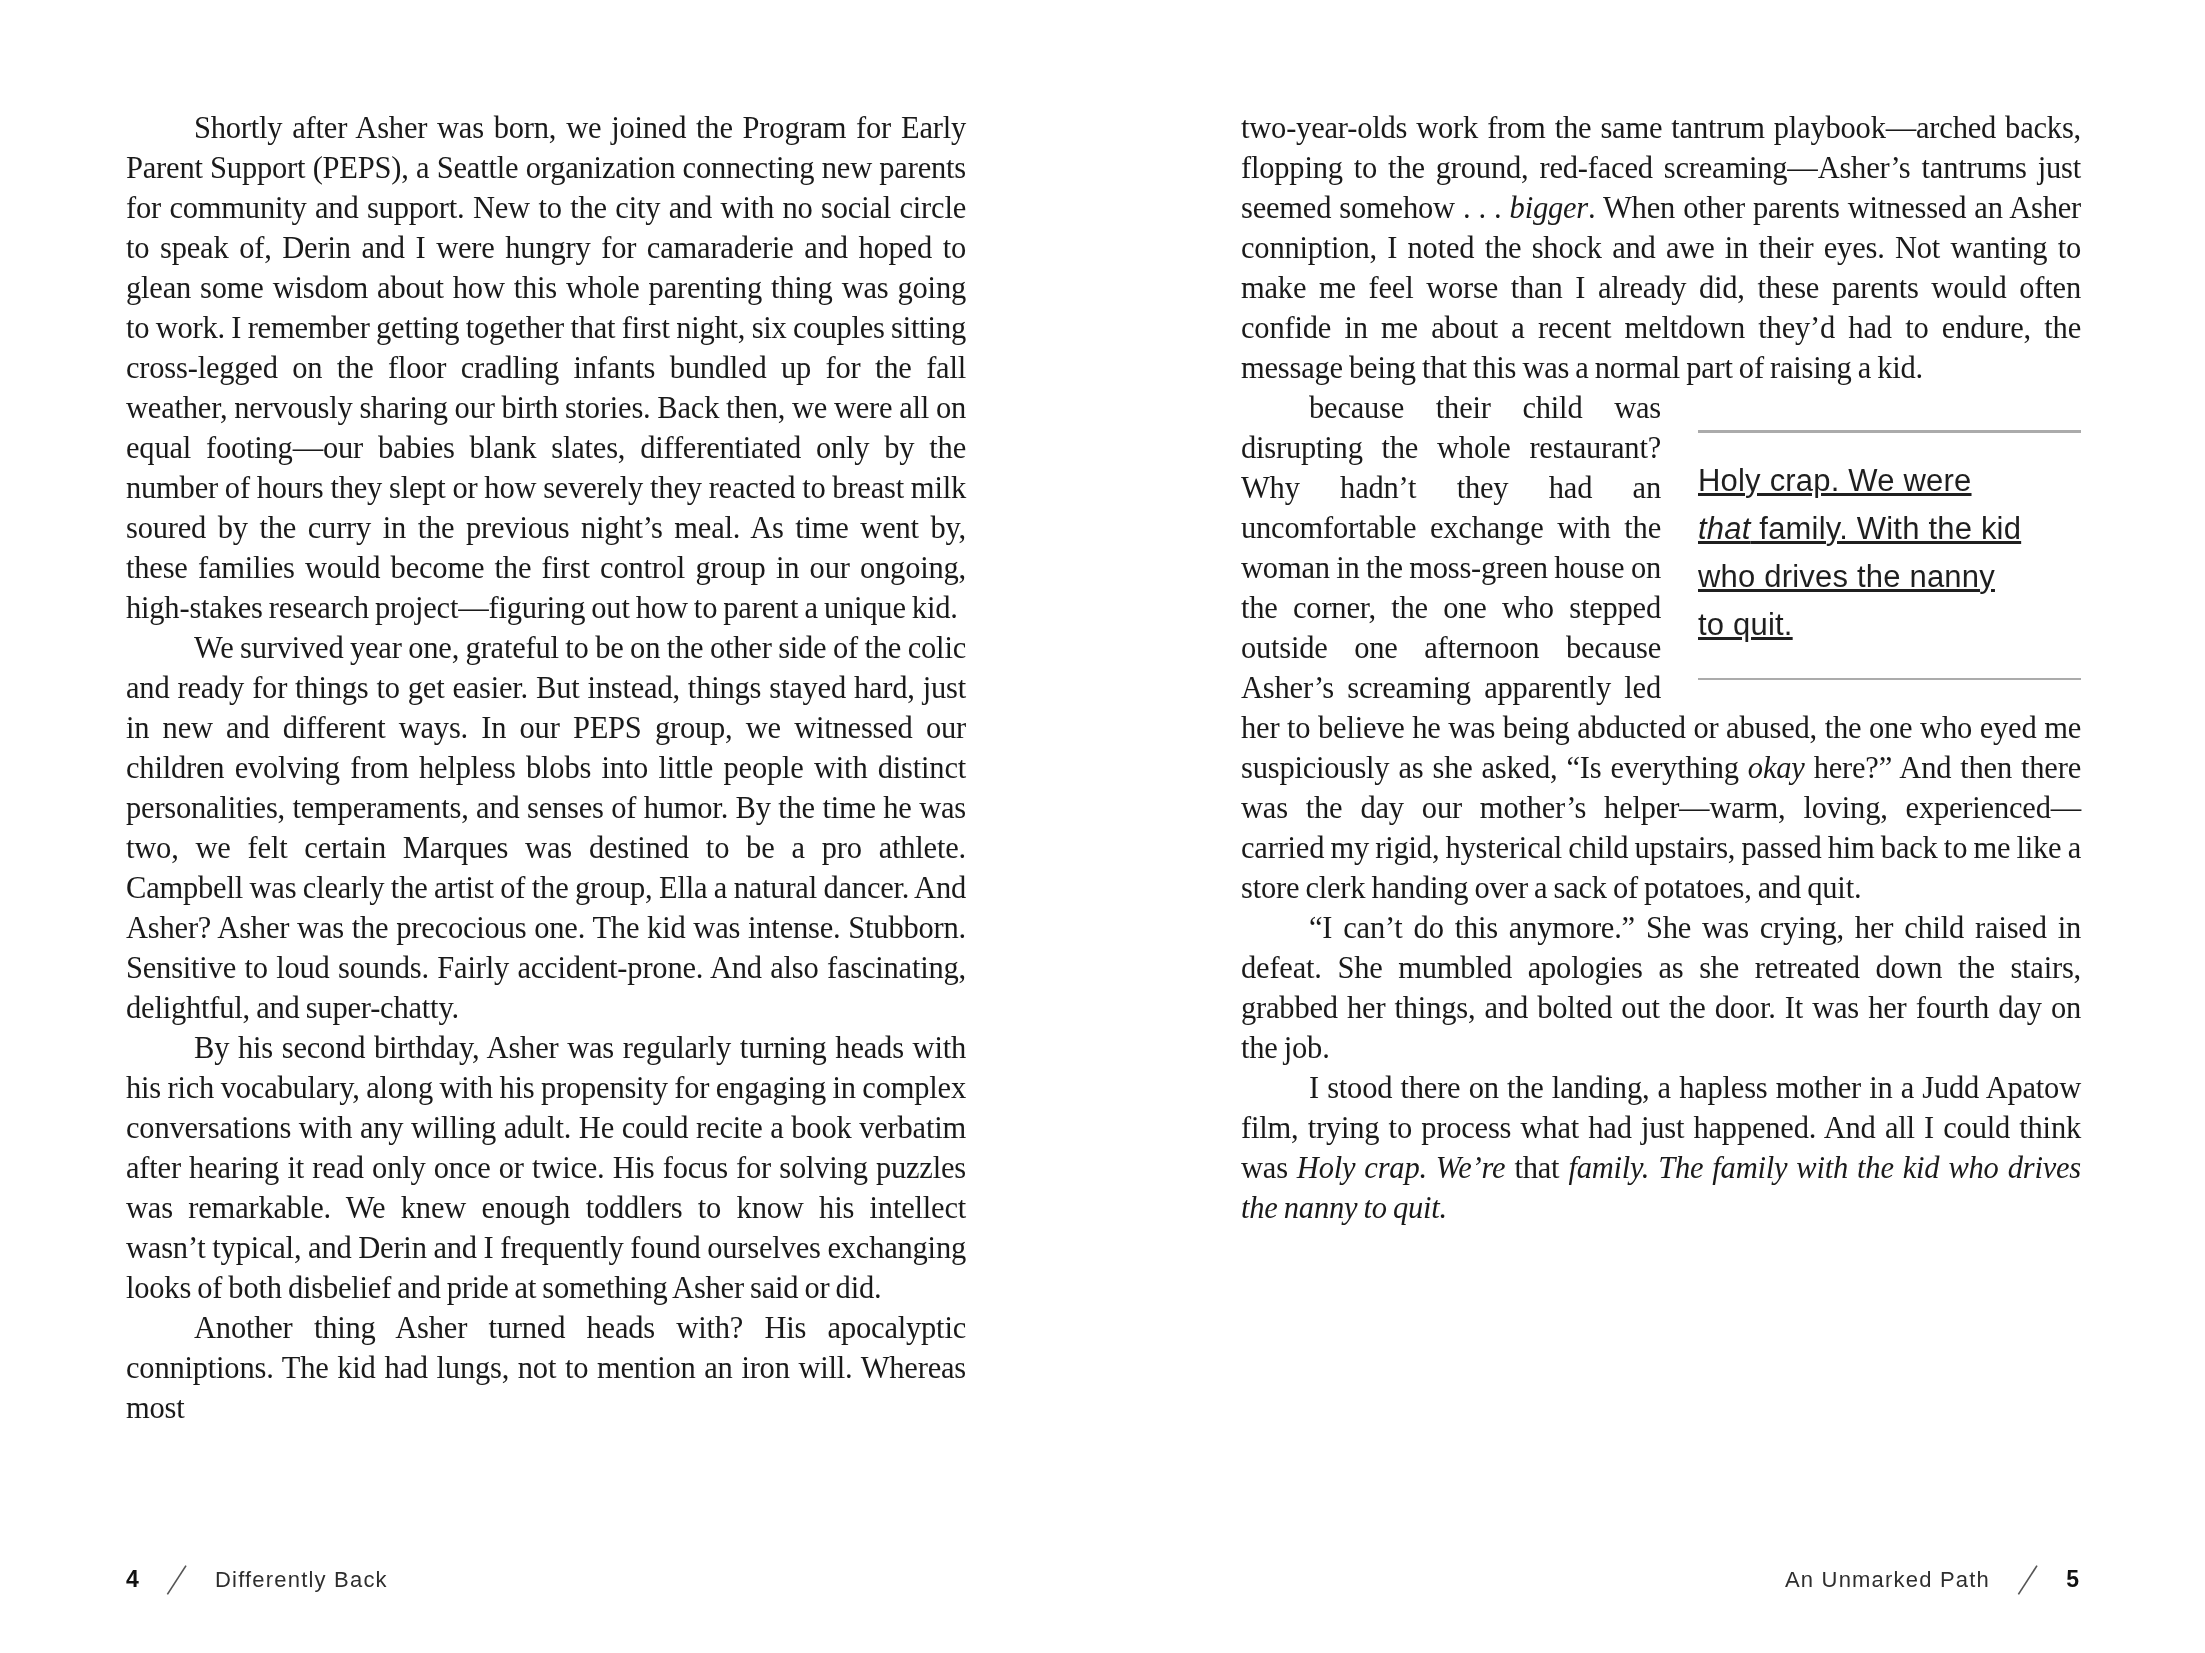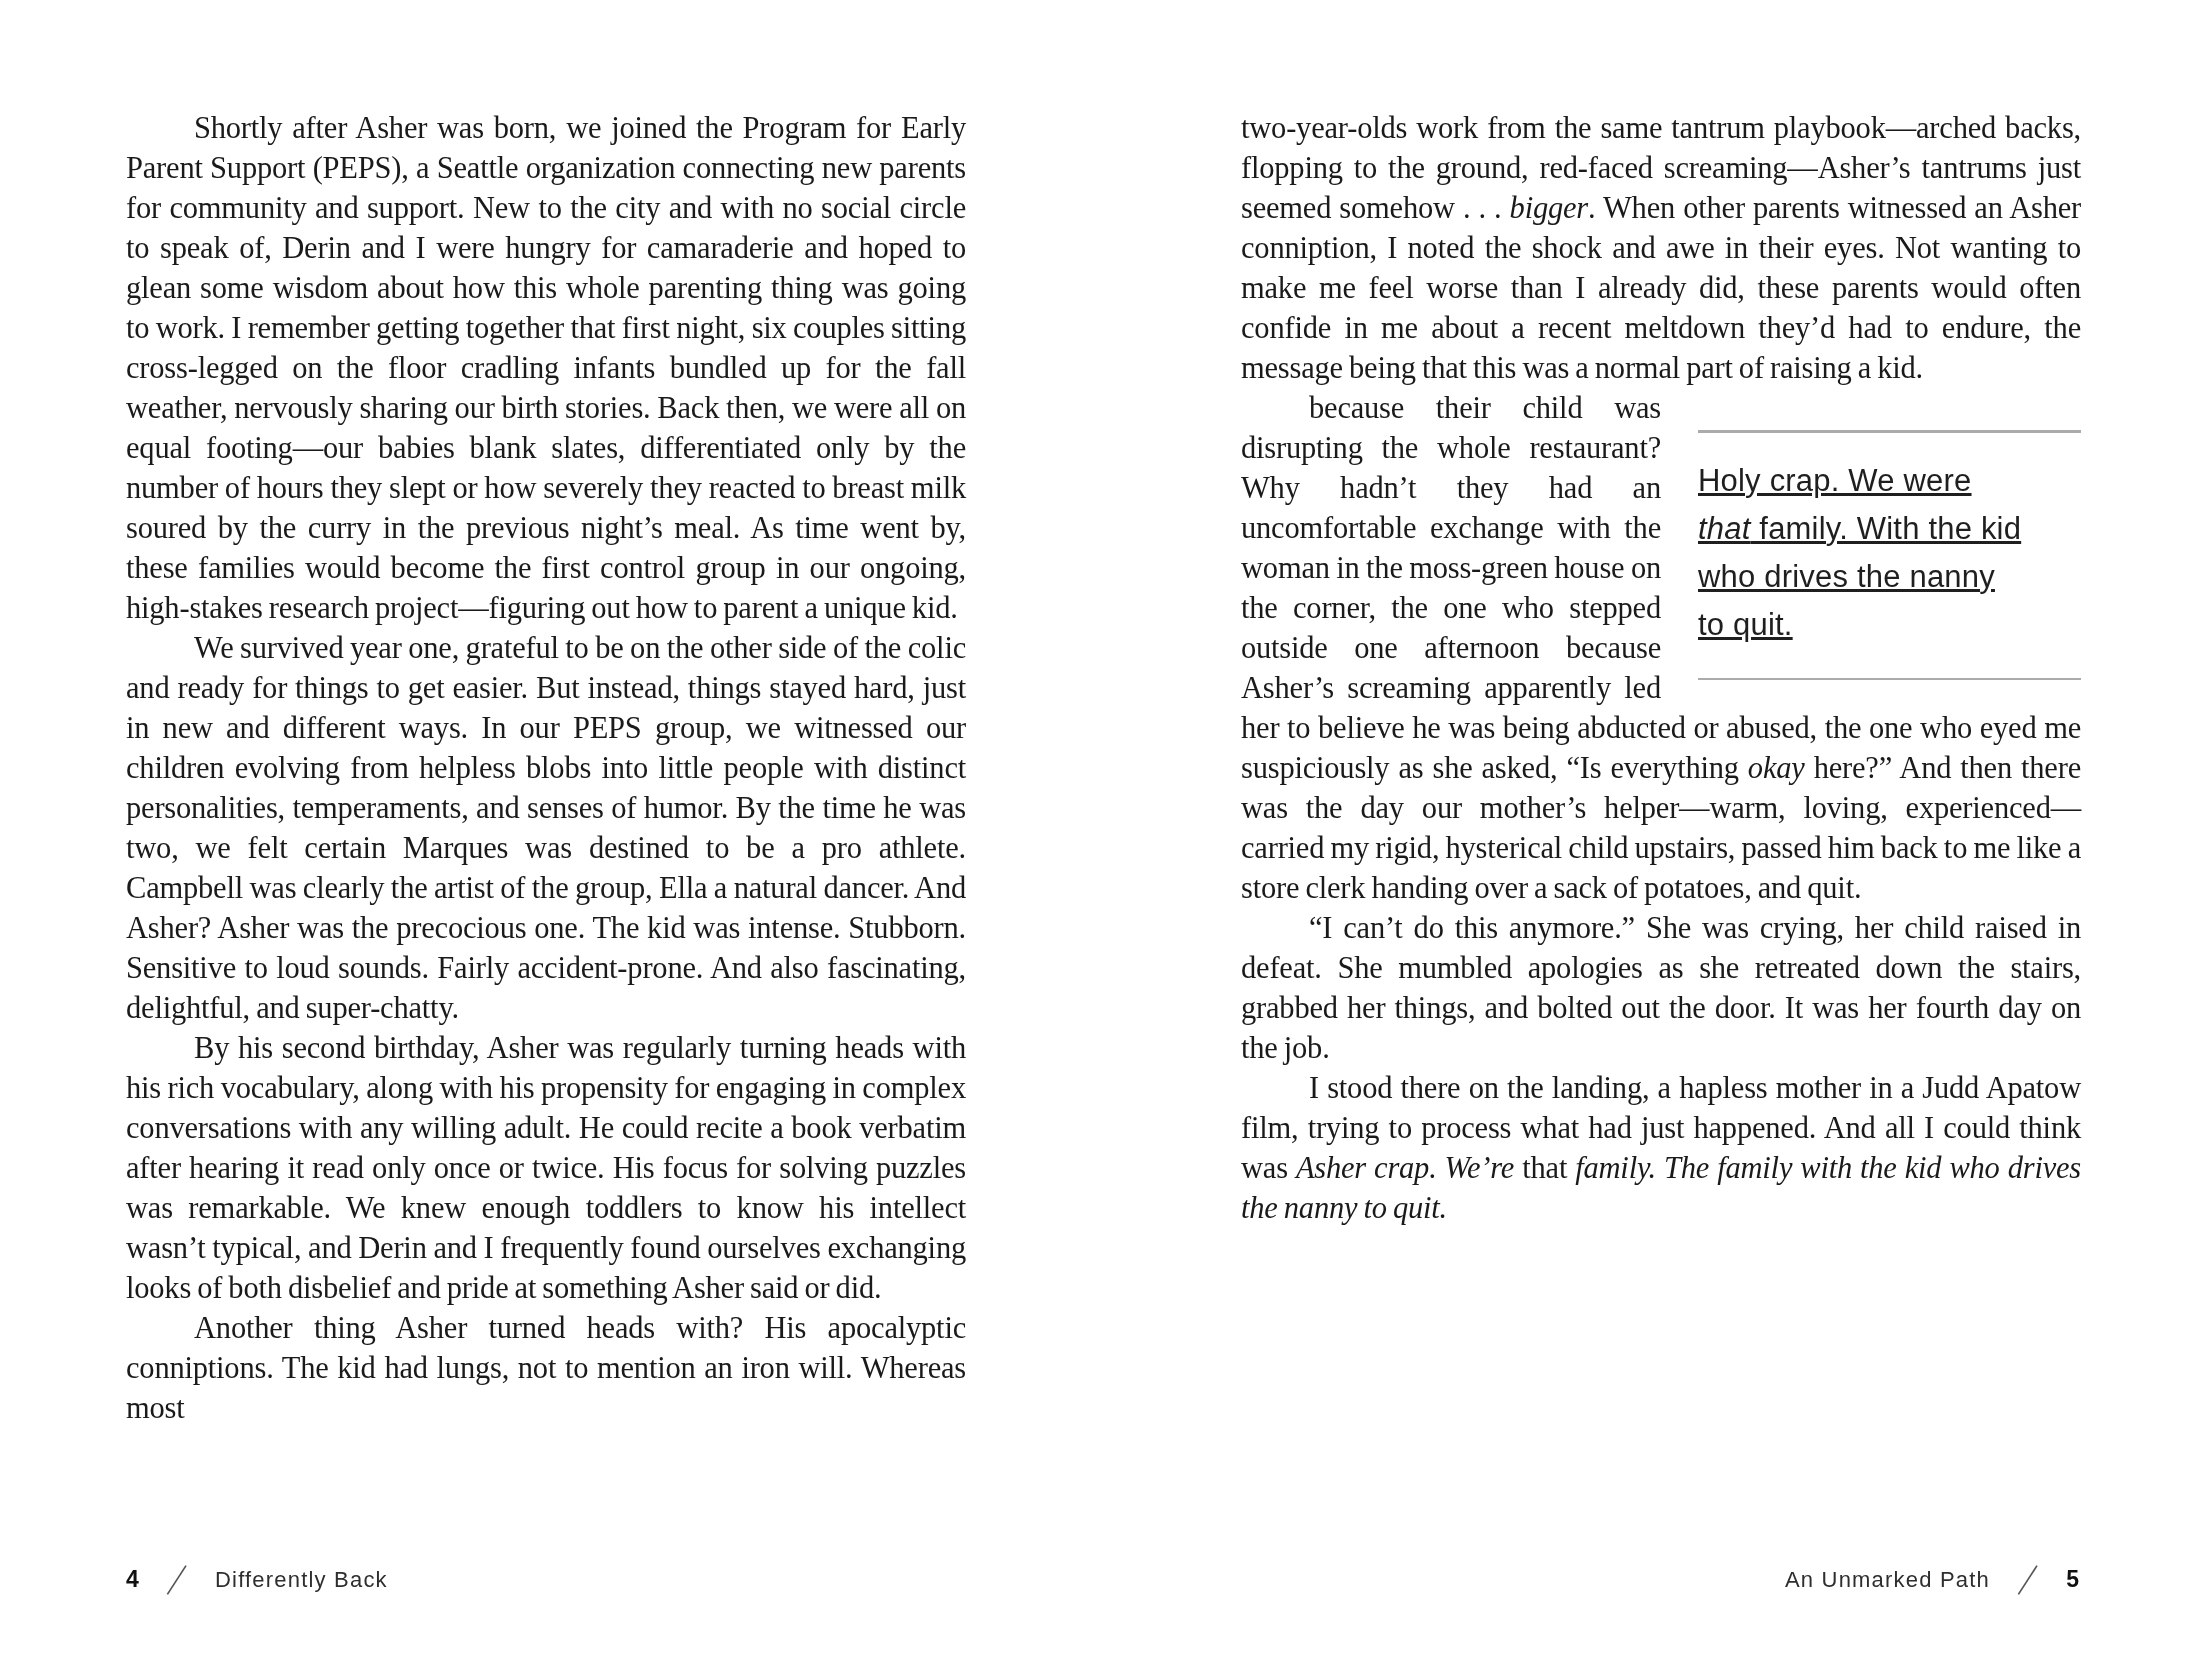--- a/index.html
+++ b/index.html
@@ -59,21 +59,21 @@
   <p class="par"><span>two-year-olds work from the same tantrum playbook—arched backs, flopping to the ground, red-faced screaming—Asher’s tantrums just seemed somehow . . . </span><i>bigger</i><span>. When other parents witnessed an Asher conniption, I noted the shock and awe in their eyes. Not wanting to make me feel worse than I already did, these parents would often confide in me about a recent meltdown they’d had to endure, the message being that this was a normal part of raising a kid.</span></p>
   <p class="par ind"><span class="pullquote">
         <span class="pq-rule"></span>
         <span class="pq-text"><span>Holy crap. We were
 </span><i>that</i><span> family. With the kid
 who drives the nanny
 to quit.</span></span>
         <span class="pq-rule"></span>
       </span><span><span>because their child was disrupting the whole restaurant? Why hadn’t they had an uncomfortable exchange with the woman in the moss-green house on the corner, the one who stepped outside one afternoon because Asher’s screaming apparently led her to believe he was being abducted or abused, the one who eyed me suspiciously as she asked, “Is everything </span><i>okay</i><span> here?” And then there was the day our mother’s helper—warm, loving, experienced—carried my rigid, hysterical child upstairs, passed him back to me like a store clerk handing over a sack of potatoes, and quit.</span></span></p>
   <p class="par ind"><span>“I can’t do this anymore.” She was crying, her child raised in defeat. She mumbled apologies as she retreated down the stairs, grabbed her things, and bolted out the door. It was her fourth day on the job.</span></p>
-  <p class="par ind"><span>I stood there on the landing, a hapless mother in a Judd Apatow film, trying to process what had just happened. And all I could think was </span><i>Asher crap. We’re</i><span> that </span><i>family. The family with the kid who drives the nanny to quit.</i></p>
+  <p class="par ind"><span>I stood there on the landing, a hapless mother in a Judd Apatow film, trying to process what had just happened. And all I could think was </span><i>Holy crap. We’re</i><span> that </span><i>family. The family with the kid who drives the nanny to quit.</i></p>
 </div>
 
 <div class="footer" id="footer-left">
   <span class="pagenum">4</span>
   <span class="slash" aria-hidden="true">
     <svg width="25.4" height="34" viewBox="0 0 30 40">
         <line x1="26" y1="3" x2="4" y2="37" stroke="#555" stroke-width="2"></line>
       </svg>
   </span>
   <span>Differently Back</span>

